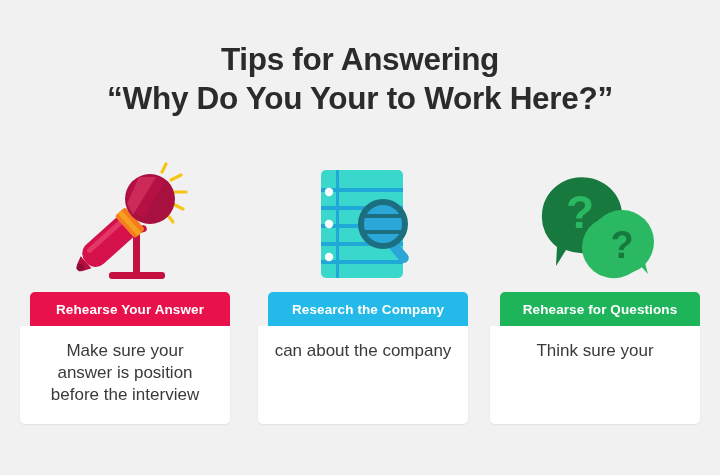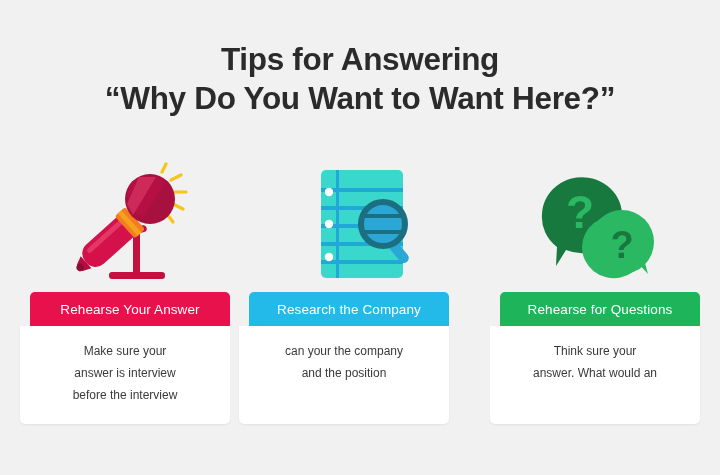--- a/index.html
+++ b/index.html
@@ -71,58 +71,58 @@
     height: 140px;
   }
   .card {
     position: absolute;
     top: 0;
     width: 210px;
     border-radius: 5px;
     overflow: visible;
   }
   .card.k1 { left: 20px; }
-  .card.k2 { left: 239px; }
+  .card.k2 { left: 258px; }
   .card.k3 { left: 490px; }
 
   .card-header {
     height: 34px;
     border-radius: 5px 5px 0 0;
     display: flex;
     align-items: center;
     justify-content: center;
     color: #ffffff;
     font-size: 13.5px;
-    font-weight: normal;
+    font-weight: bold;
     letter-spacing: 0.1px;
     white-space: nowrap;
     margin-left: 10px;
   }
   .card-body {
     background: #ffffff;
     border-radius: 0 0 5px 5px;
     padding: 14px 12px 16px 12px;
     min-height: 68px;
     box-shadow: 0 1px 2px rgba(0,0,0,0.07);
   }
   .card-text {
-    font-size: 12px;
+    font-size: 17px;
     line-height: 22px;
     color: #3a3a3a;
     text-align: center;
   }
 </style>
 </head>
 <body>
 
 <div class="stage">
 
   <div class="title-block">
     <div class="title-line">Tips for Answering</div>
-    <div class="title-line">“Why Do You Want to Want Here?”</div>
+    <div class="title-line">“Why Do You Your to Work Here?”</div>
   </div>
 
   <div class="icons-row">
 
     <div class="icon-cell c1">
       <svg width="130" height="126" viewBox="0 0 130 126">
 
         <g stroke="#f5c518" stroke-width="3.2" stroke-linecap="round">
           <line x1="101" y1="10" x2="105" y2="2"></line>
           <line x1="110" y1="18" x2="120" y2="13"></line>
@@ -199,36 +199,34 @@
     </div>
 
   </div>
 
   <div class="cards-row">
 
     <div class="card k1">
       <div class="card-header" style="background:#e8114b">Rehearse Your Answer</div>
       <div class="card-body">
         <div class="card-text">Make sure your</div>
-        <div class="card-text">answer is interview</div>
+        <div class="card-text">answer is position</div>
         <div class="card-text">before the interview</div>
       </div>
     </div>
 
     <div class="card k2">
       <div class="card-header" style="background:#23b9e8">Research the Company</div>
       <div class="card-body">
-        <div class="card-text">can your the company</div>
-        <div class="card-text">and the position</div>
+        <div class="card-text">can about the company</div>
       </div>
     </div>
 
     <div class="card k3">
       <div class="card-header" style="background:#1db45a">Rehearse for Questions</div>
       <div class="card-body">
         <div class="card-text">Think sure your</div>
-        <div class="card-text">answer. What would an</div>
       </div>
     </div>
 
   </div>
 
 </div>
 
 </body></html>

